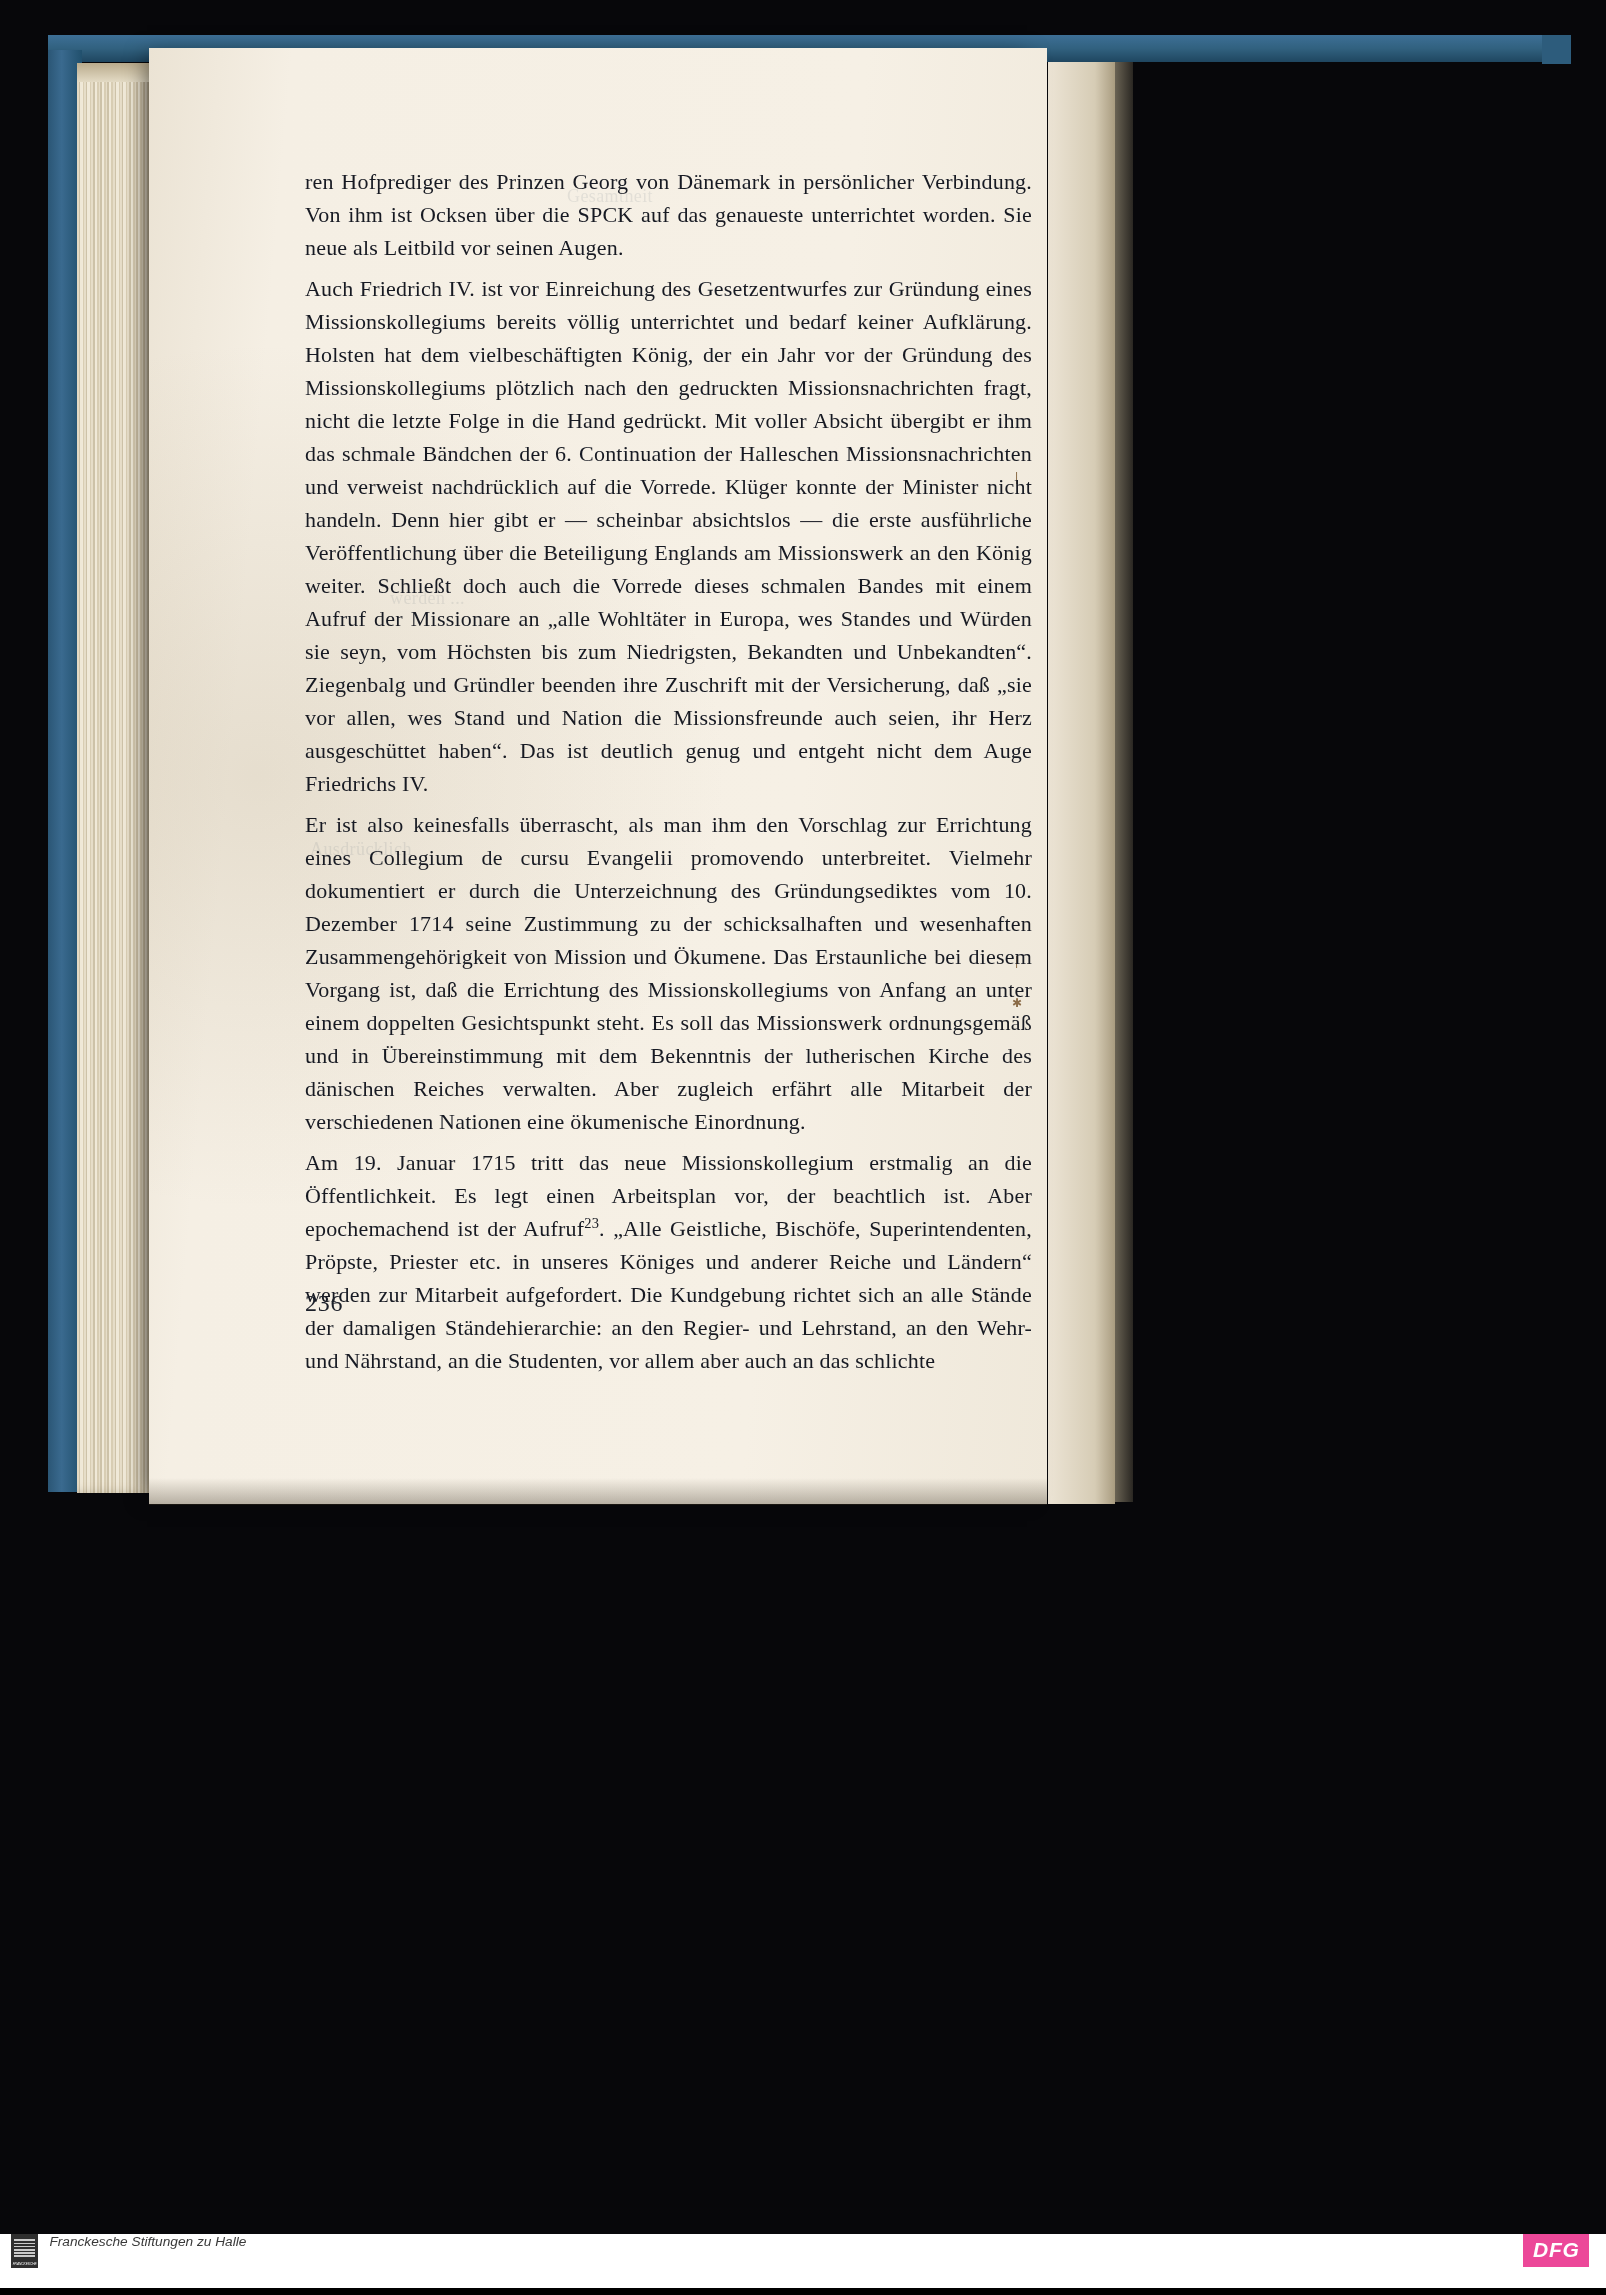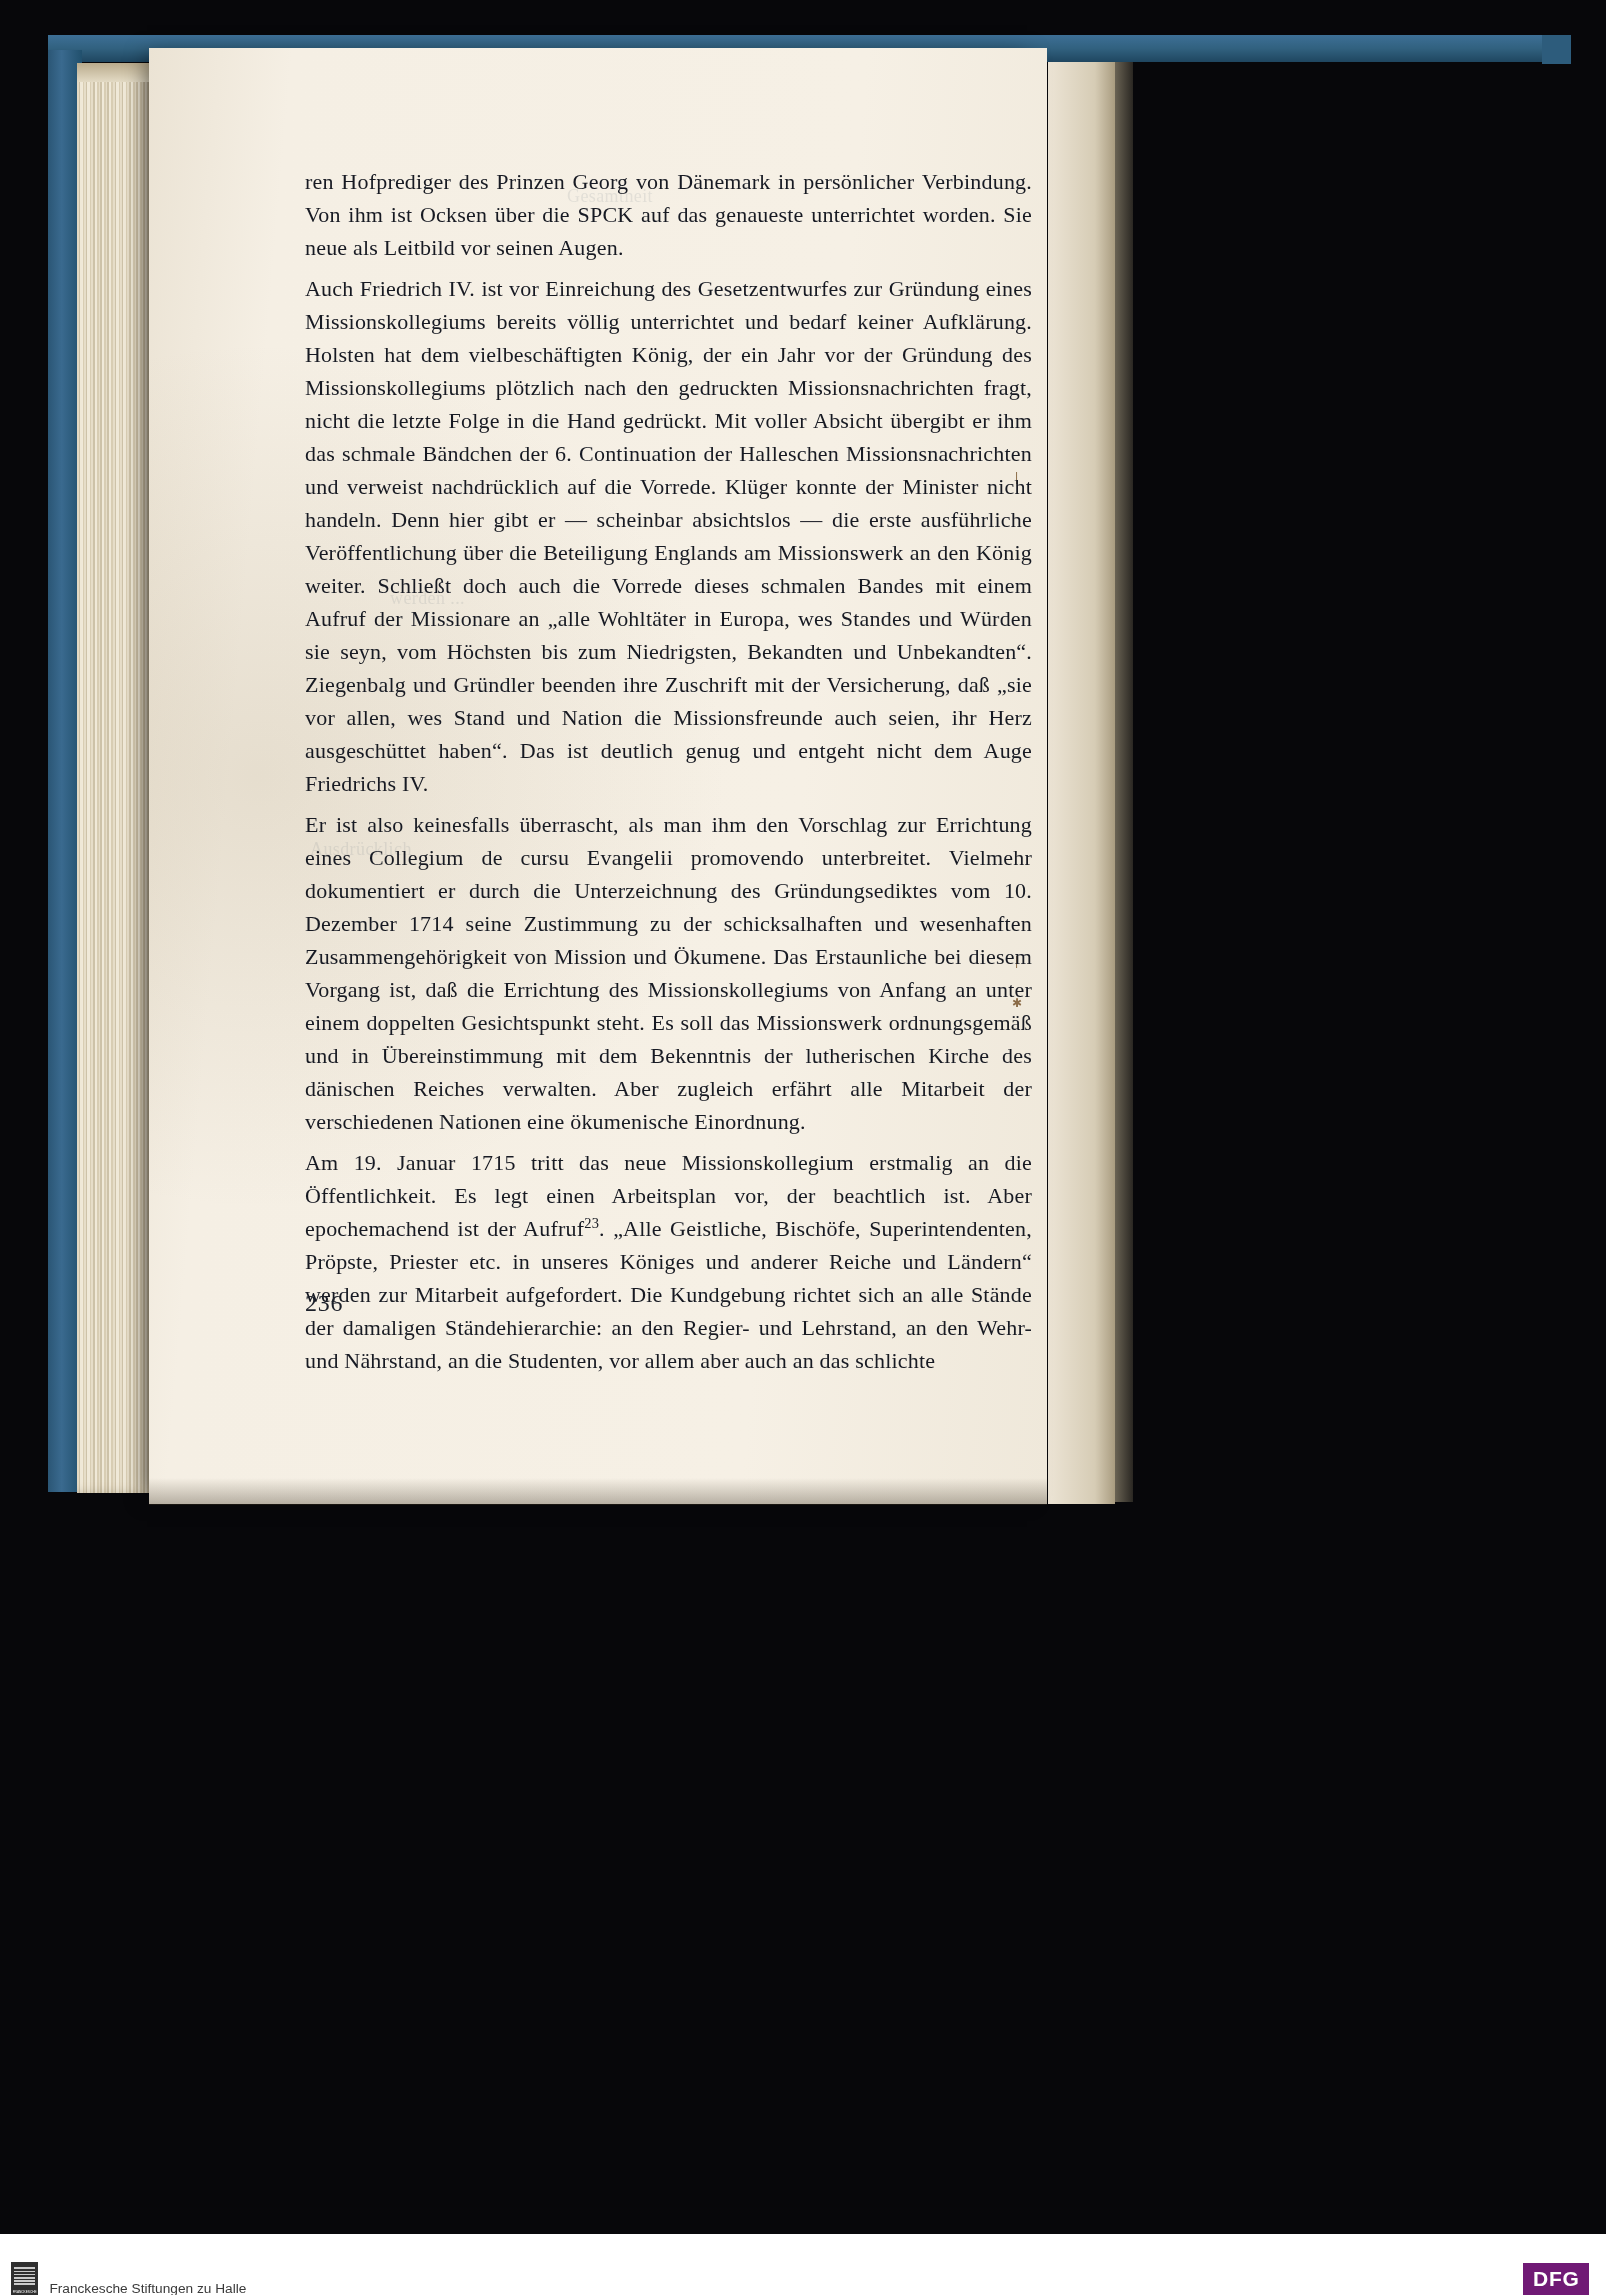--- a/index.html
+++ b/index.html
@@ -167,24 +167,25 @@
     white-space: nowrap;
     pointer-events: none;
   }
 
   
   #footer {
     position: absolute;
     left: 0;
     top: 2234px;
     width: 1607px;
-    height: 62px;
+    height: 54px;
     background: #ffffff;
     display: flex;
-    align-items: flex-end;
+    align-items: flex-start;
+    font-style: italic;
   }
   #footer-logo {
     width: 27px;
     height: 34px;
     margin-left: 11.2px;
     background: #2f2f2f;
     position: relative;
     flex: 0 0 auto;
   }
   #footer-logo::after {
@@ -209,21 +210,21 @@
   }
   #footer-text {
     margin-left: 11.2px;
     color: #3a3a3a;
     font-size: 13.7px;
     font-family: "Liberation Sans", sans-serif;
   }
   #dfg {
     margin-left: auto;
     margin-right: 17.7px;
-    background: #701a75;
+    background: #ec4899;
     color: #ffffff;
     font-family: "Liberation Sans", sans-serif;
     font-weight: bold;
     font-size: 21px;
     letter-spacing: 0.8px;
     padding: 4px 9.6px 4.8px 9.6px;
   }
 
   
   .edge-mark {

